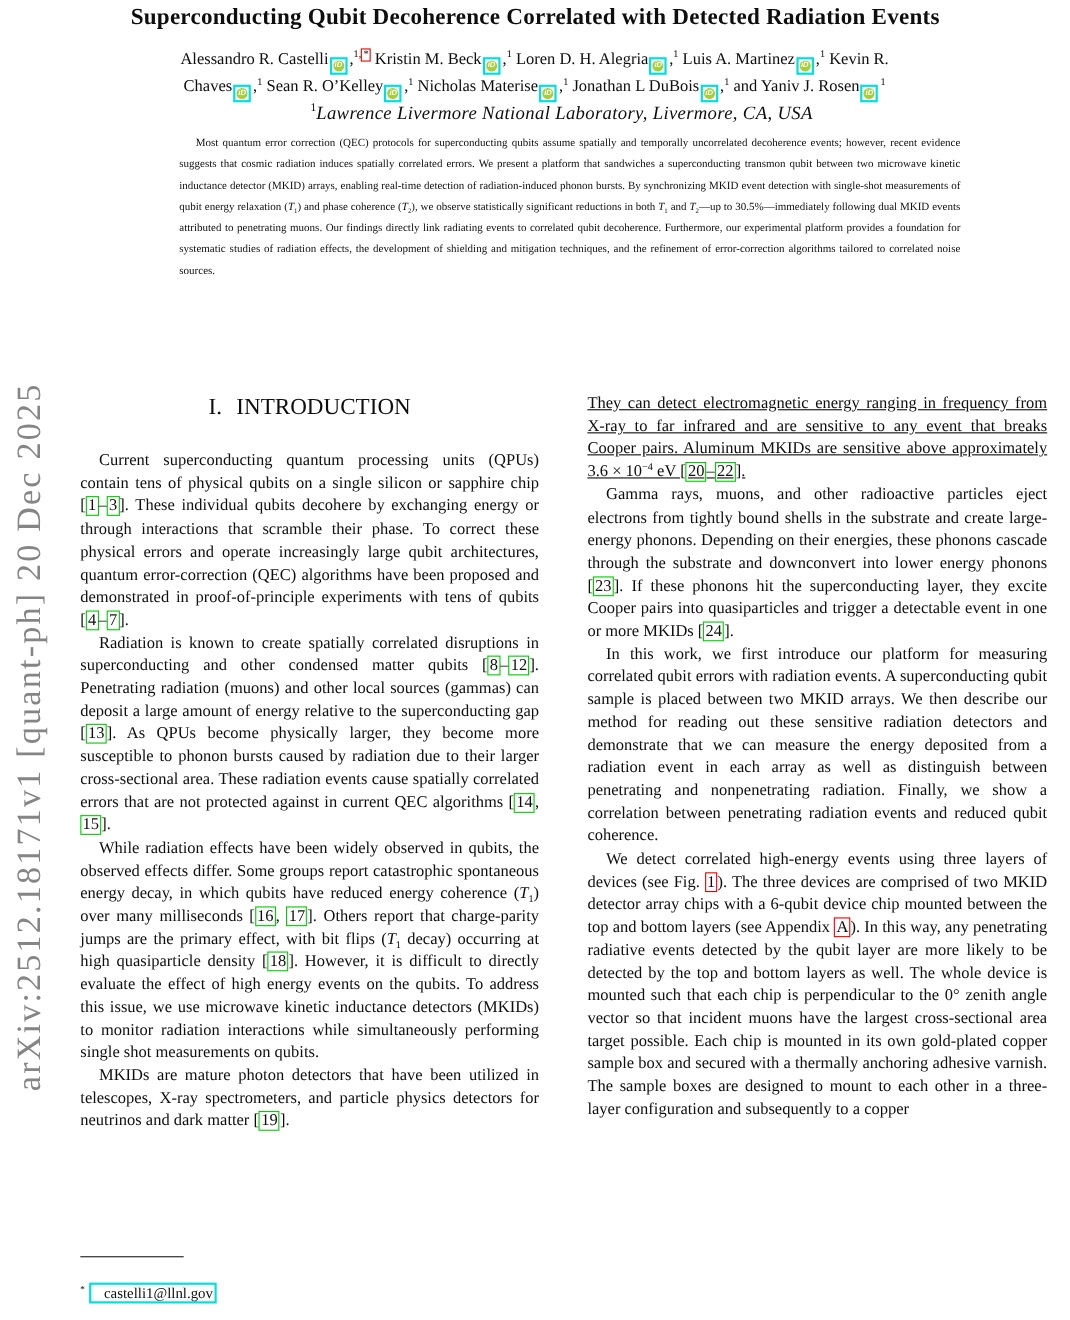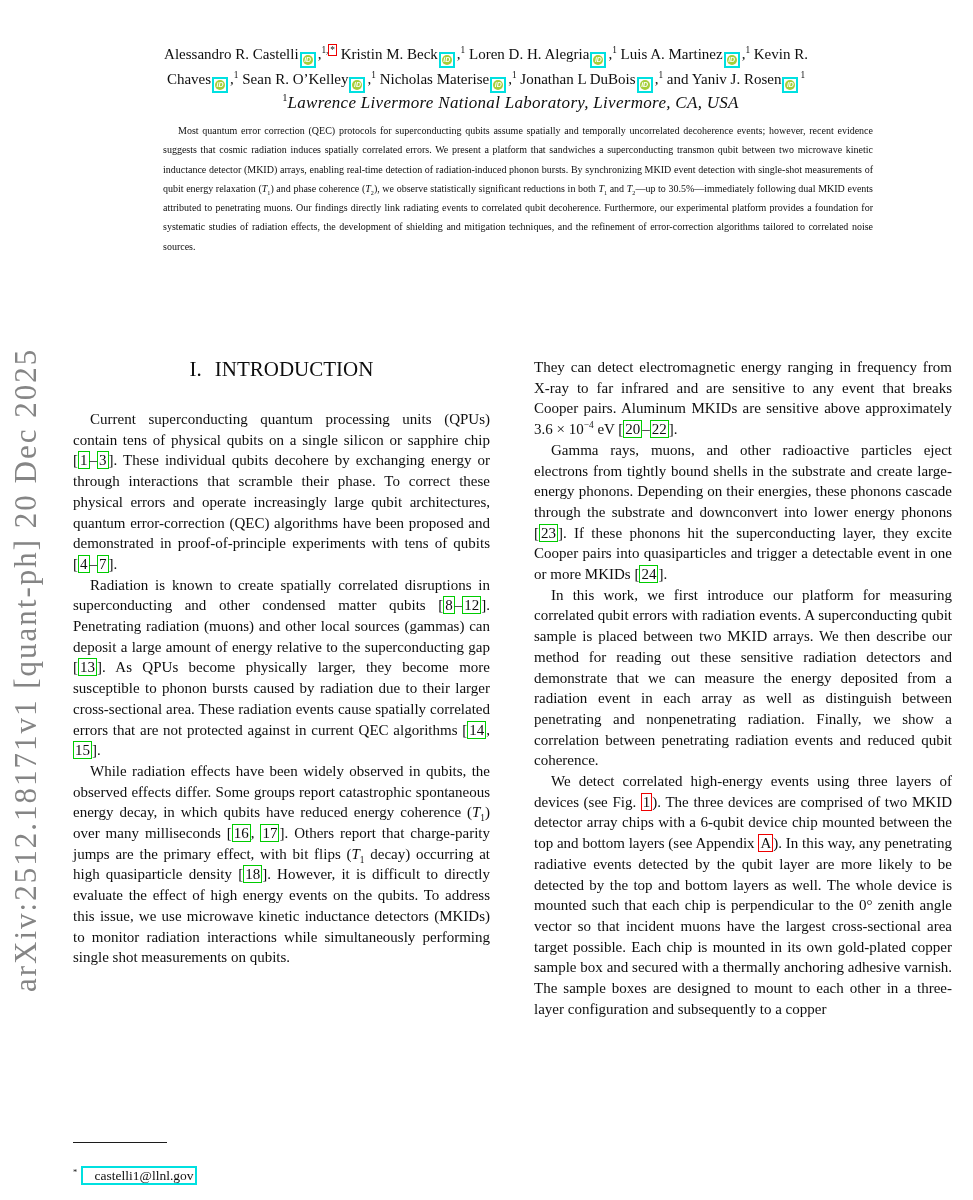--- a/index.html
+++ b/index.html
@@ -20,21 +20,21 @@
   .affiliation i{letter-spacing:0.3px;}
 
   .abstract{position:absolute;top:121px;left:163px;width:710px;font-size:10px;
         line-height:19.3px;text-align:justify;text-indent:15px;}
 
   .col-left{position:absolute;top:357px;left:73px;width:417px;}
   .col-right{position:absolute;top:357px;left:534px;width:418px;}
 
   .body-text p{margin:0;text-indent:17px;text-align:justify;font-size:15px;
         line-height:20.7px;}
-  .paras-top p:first-child{text-indent:0;}
+  .paras-top p:first-child{text-indent:0;text-decoration:underline;}
 
   h2.sec{margin:0 0 27px 0;text-align:center;font-size:21px;font-weight:normal;}
   h2.sec .num{margin-right:13px;}
   h2.sec-method{margin-top:38px;margin-bottom:28px;}
 
   .footnote-rule{position:absolute;left:73px;top:1142px;width:94px;height:1px;
         background:#1c1c1c;}
   .footnote{position:absolute;left:73px;top:1168px;width:417px;font-size:13.5px;}
 
   .cbox{border:1.5px solid;padding:0 1px;}
@@ -52,38 +52,40 @@
         text-align:center;font-weight:bold;font-style:italic;
         font-family:"Liberation Sans", sans-serif;}
 </style>
 </head>
 <body>
 
 <div class="page">
 
   <div class="arxiv-banner">arXiv:2512.18171v1  [quant-ph]  20 Dec 2025</div>
 
+  <h1 class="title">Superconducting Qubit Decoherence Correlated with Detected Radiation Events</h1>
 
   <div class="authors">
     <span>Alessandro R. Castelli<span class="orcid-box"><span class="orcid-circle">iD</span></span>,<sup>1,</sup><sup class="cbox red">*</sup> Kristin M. Beck<span class="orcid-box"><span class="orcid-circle">iD</span></span>,<sup>1</sup> Loren D. H. Alegria<span class="orcid-box"><span class="orcid-circle">iD</span></span>,<sup>1</sup> Luis A. Martinez<span class="orcid-box"><span class="orcid-circle">iD</span></span>,<sup>1</sup> Kevin R.</span><br>
     <span>Chaves<span class="orcid-box"><span class="orcid-circle">iD</span></span>,<sup>1</sup> Sean R. O’Kelley<span class="orcid-box"><span class="orcid-circle">iD</span></span>,<sup>1</sup> Nicholas Materise<span class="orcid-box"><span class="orcid-circle">iD</span></span>,<sup>1</sup> Jonathan L DuBois<span class="orcid-box"><span class="orcid-circle">iD</span></span>,<sup>1</sup> and Yaniv J. Rosen<span class="orcid-box"><span class="orcid-circle">iD</span></span><sup>1</sup></span>
   </div>
 
   <div class="affiliation"><sup>1</sup><i>Lawrence Livermore National Laboratory, Livermore, CA, USA</i></div>
 
   <div class="abstract">Most quantum error correction (QEC) protocols for superconducting qubits assume spatially and temporally uncorrelated decoherence events; however, recent evidence suggests that cosmic radiation induces spatially correlated errors. We present a platform that sandwiches a superconducting transmon qubit between two microwave kinetic inductance detector (MKID) arrays, enabling real-time detection of radiation-induced phonon bursts. By synchronizing MKID event detection with single-shot measurements of qubit energy relaxation (<i>T</i><sub>1</sub>) and phase coherence (<i>T</i><sub>2</sub>), we observe statistically significant reductions in both <i>T</i><sub>1</sub> and <i>T</i><sub>2</sub>—up to 30.5%—immediately following dual MKID events attributed to penetrating muons. Our findings directly link radiating events to correlated qubit decoherence. Furthermore, our experimental platform provides a foundation for systematic studies of radiation effects, the development of shielding and mitigation techniques, and the refinement of error-correction algorithms tailored to correlated noise sources.</div>
 
   <div class="col-left body-text">
     <h2 class="sec">
       <span class="num">I.</span><span>INTRODUCTION</span>
     </h2>
     <div>
         <p>Current superconducting quantum processing units (QPUs) contain tens of physical qubits on a single silicon or sapphire chip [<span class="cbox green">1</span>–<span class="cbox green">3</span>]. These individual qubits decohere by exchanging energy or through interactions that scramble their phase. To correct these physical errors and operate increasingly large qubit architectures, quantum error-correction (QEC) algorithms have been proposed and demonstrated in proof-of-principle experiments with tens of qubits [<span class="cbox green">4</span>–<span class="cbox green">7</span>].</p>
         <p>Radiation is known to create spatially correlated disruptions in superconducting and other condensed matter qubits [<span class="cbox green">8</span>–<span class="cbox green">12</span>]. Penetrating radiation (muons) and other local sources (gammas) can deposit a large amount of energy relative to the superconducting gap [<span class="cbox green">13</span>]. As QPUs become physically larger, they become more susceptible to phonon bursts caused by radiation due to their larger cross-sectional area. These radiation events cause spatially correlated errors that are not protected against in current QEC algorithms [<span class="cbox green">14</span>, <span class="cbox green">15</span>].</p>
         <p>While radiation effects have been widely observed in qubits, the observed effects differ. Some groups report catastrophic spontaneous energy decay, in which qubits have reduced energy coherence (<i>T</i><sub>1</sub>) over many milliseconds [<span class="cbox green">16</span>, <span class="cbox green">17</span>]. Others report that charge-parity jumps are the primary effect, with bit flips (<i>T</i><sub>1</sub> decay) occurring at high quasiparticle density [<span class="cbox green">18</span>]. However, it is difficult to directly evaluate the effect of high energy events on the qubits. To address this issue, we use microwave kinetic inductance detectors (MKIDs) to monitor radiation interactions while simultaneously performing single shot measurements on qubits.</p>
+        <p>MKIDs are mature photon detectors that have been utilized in telescopes, X-ray spectrometers, and particle physics detectors for neutrinos and dark matter [<span class="cbox green">19</span>].</p>
       </div>
   </div>
 
   <div class="col-right body-text">
     <div class="paras-top">
         <p>They can detect electromagnetic energy ranging in frequency from X-ray to far infrared and are sensitive to any event that breaks Cooper pairs. Aluminum MKIDs are sensitive above approximately 3.6 × 10<sup>−4</sup> eV [<span class="cbox green">20</span>–<span class="cbox green">22</span>].</p>
         <p>Gamma rays, muons, and other radioactive particles eject electrons from tightly bound shells in the substrate and create large-energy phonons. Depending on their energies, these phonons cascade through the substrate and downconvert into lower energy phonons [<span class="cbox green">23</span>]. If these phonons hit the superconducting layer, they excite Cooper pairs into quasiparticles and trigger a detectable event in one or more MKIDs [<span class="cbox green">24</span>].</p>
         <p>In this work, we first introduce our platform for measuring correlated qubit errors with radiation events. A superconducting qubit sample is placed between two MKID arrays. We then describe our method for reading out these sensitive radiation detectors and demonstrate that we can measure the energy deposited from a radiation event in each array as well as distinguish between penetrating and nonpenetrating radiation. Finally, we show a correlation between penetrating radiation events and reduced qubit coherence.</p>
       </div>
     <div>

